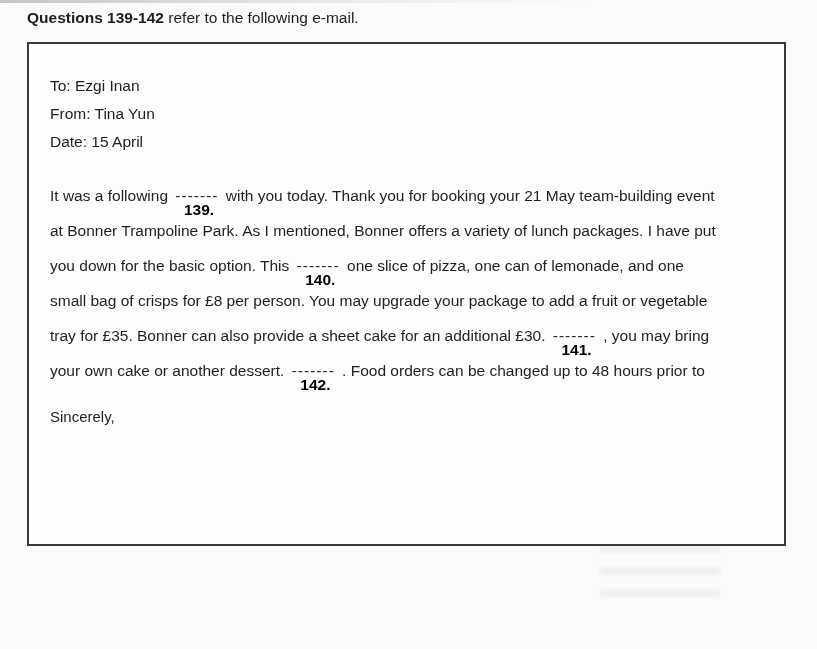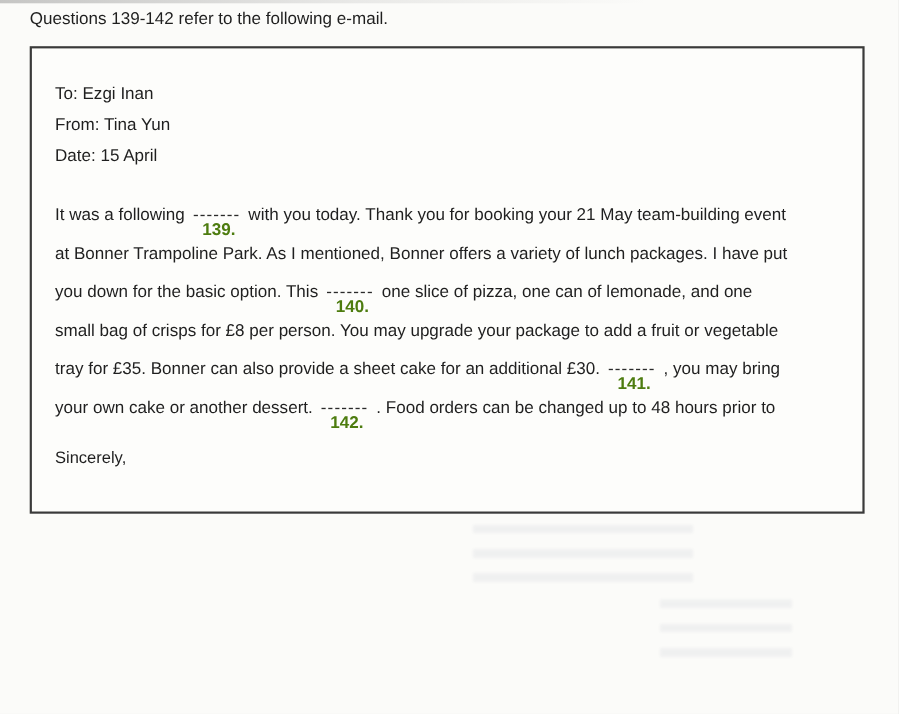--- a/index.html
+++ b/index.html
@@ -13,44 +13,44 @@
     overflow:hidden;
   }
   .scan-edge {
     position:absolute; top:0; left:0; width:72%; height:3px;
     background:linear-gradient(to right, rgba(110,110,110,.38), rgba(150,150,150,.18) 55%, rgba(150,150,150,0));
   }
   .header-line {
     position:absolute; top:8px; left:27px;
     font-size:15.5px; line-height:20px; white-space:nowrap;
   }
-  .header-line .bold { font-weight:normal; }
+  .header-line .bold { font-weight:bold; }
   .email-box {
     position:absolute; top:42px; left:27px;
-    width:759px; height:425px;
+    width:759px; height:504px;
     border:2px solid #3a3a3a;
     background:#fdfdfb;
     padding:28px 18px 0 21px;
   }
   .mline { font-size:15.5px; line-height:28px; white-space:nowrap; }
   .greeting { margin-top:14px; font-size:15.5px; line-height:28px; }
   .body { margin-top:22px; }
   .bline {
     height:35px; line-height:35px;
     font-size:15.5px; white-space:nowrap;
   }
   .blank {
     position:relative; display:inline-block;
     margin:0 3px; vertical-align:baseline;
   }
   .dashes { letter-spacing:1px; color:#2a2a2a; }
   .qnum {
     position:absolute; left:55%; top:24px; transform:translateX(-50%);
     font-weight:bold; font-size:15.5px; line-height:1; white-space:nowrap;
-    color:#4d7c0f;
+    color:#000000;
   }
   .closing { margin-top:15px; font-size:15px; line-height:28px; }
   .signature { margin-top:18px; }
   .signature div { font-size:15.5px; line-height:30px; white-space:nowrap; }
   
   .ghost {
     position:absolute; pointer-events:none; opacity:.055; filter:blur(1.5px);
     background:repeating-linear-gradient(to bottom, #3a4a6a 0 8px, transparent 8px 22px);
   }
   .ghost.g1 { left:430px; top:455px; width:200px; height:80px; }

